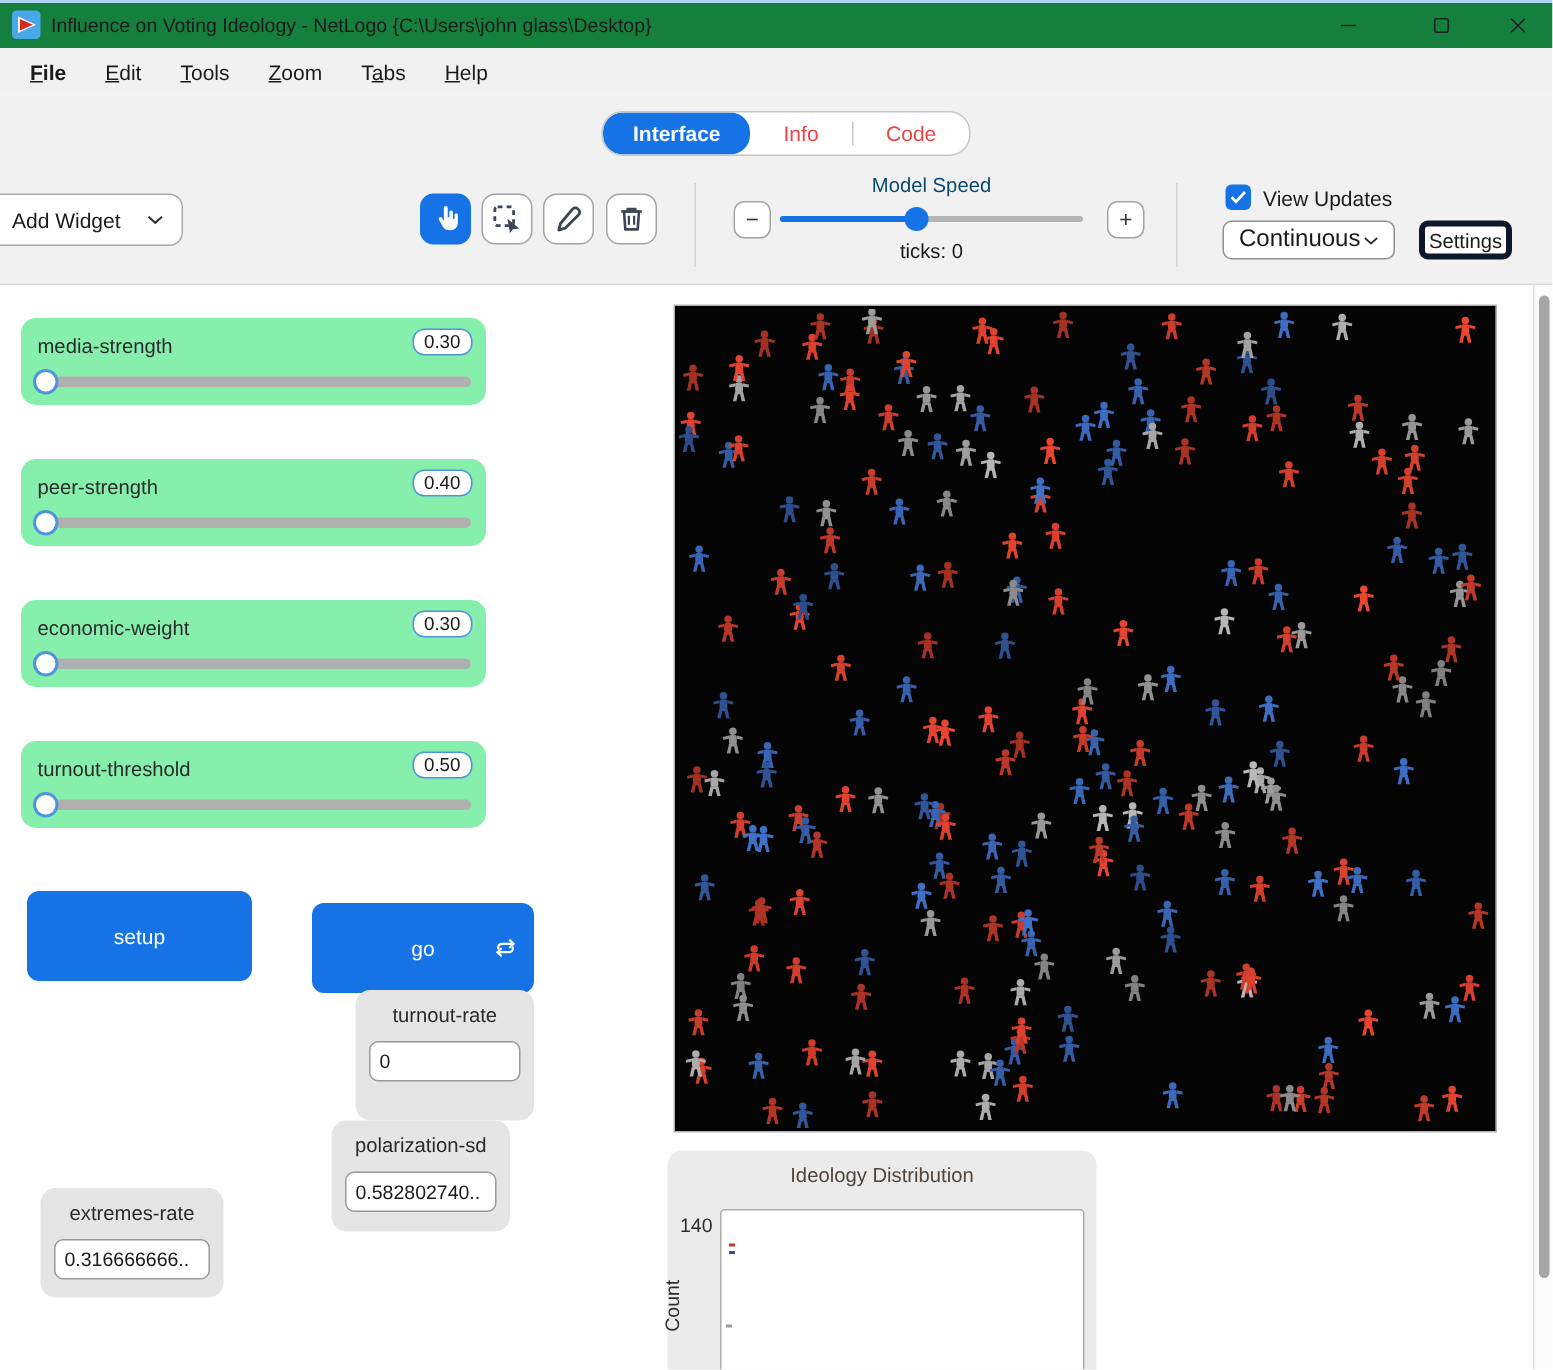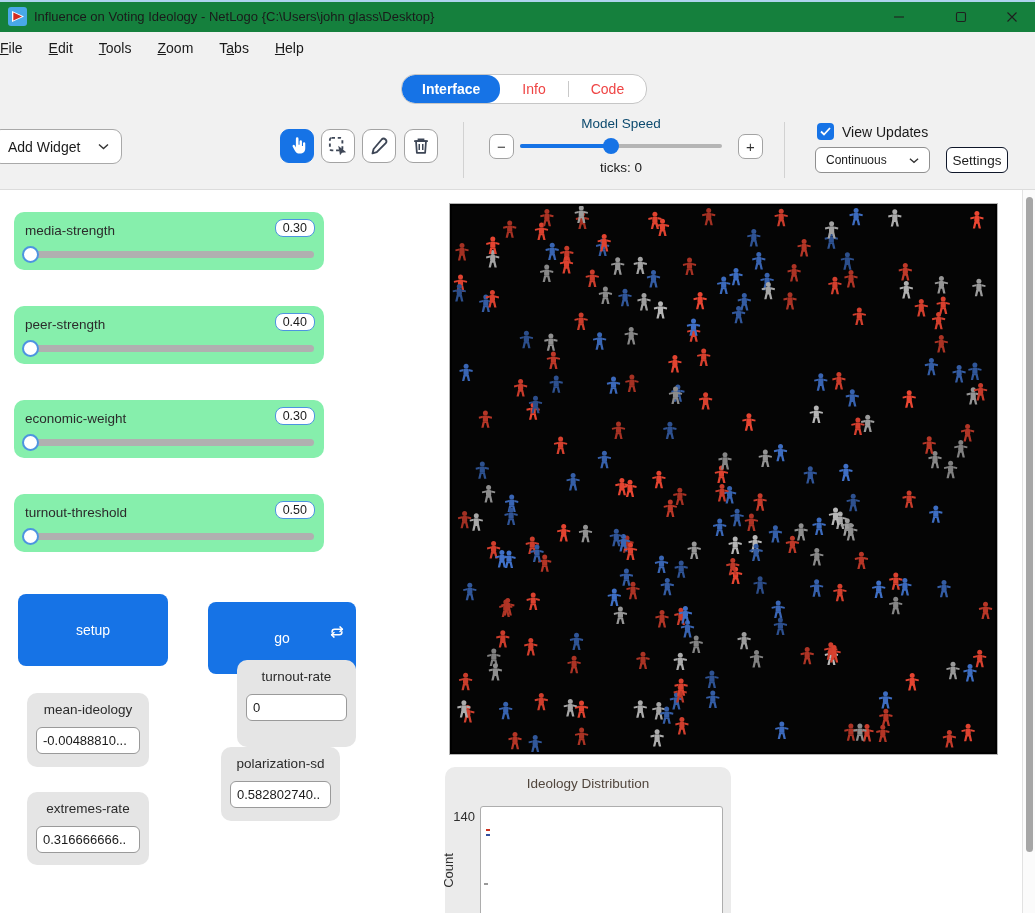--- a/index.html
+++ b/index.html
@@ -7,21 +7,21 @@
        -webkit-font-smoothing:antialiased;background:#fff;}
   .app{position:relative;width:1035px;height:913px;background:#fff;border-top:2px solid #aed3ee;box-sizing:border-box;}
 
   
   .titlebar{position:absolute;left:0;top:0;width:1035px;height:30px;background:#15803d;}
   .app-icon{position:absolute;left:8px;top:5px;width:19px;height:19px;border-radius:3px;background:#49a8e8;}
   .app-title{position:absolute;left:34px;top:7px;font-size:13px;color:#1a1a1a;white-space:nowrap;}
   .win-btn{position:absolute;top:0;width:46px;height:30px;display:flex;align-items:center;justify-content:center;background:transparent;border:0;}
   .menubar{position:absolute;left:0;top:30px;width:1035px;height:31px;background:#f1f1f1;display:flex;align-items:center;}
   .menu-item{padding:5px 13px;font-size:14px;color:#1a1a1a;}
-  .menu-item:first-child{padding-left:0;}
+  .menu-item:first-child{padding-left:20px;font-weight:bold;}
   .menu-item .u{text-decoration:underline;}
   .topbar{position:absolute;left:0;top:61px;width:1035px;height:127px;background:#f1f1f1;border-bottom:1px solid #dcdcdc;box-sizing:border-box;}
 
   
   .tabbar{position:absolute;left:401px;top:11px;height:28px;background:#fff;border:1px solid #c6c6c6;border-radius:14px;display:flex;align-items:center;overflow:hidden;}
   .tab{font-size:14px;color:#ef4444;padding:0 22px;height:28px;display:flex;align-items:center;}
   .tab.active{background:#1673e6;color:#ffffff;font-weight:bold;border-radius:13px;padding:0 20px;}
   .tab-sep{width:1px;height:16px;background:#c9c9c9;}
 
   
@@ -30,31 +30,31 @@
   .tool-btn.active{background:#1673e6;border-color:#1673e6;}
   .vdiv{position:absolute;top:59px;width:1px;height:56px;background:#d2d2d2;}
   .speed-label{position:absolute;left:520px;top:53px;width:202px;text-align:center;font-size:13.5px;color:#0c4a6e;}
   .ticks-label{position:absolute;left:500px;top:97px;width:242px;text-align:center;font-size:13.5px;color:#1a1a1a;}
   .step-btn{position:absolute;top:71px;width:25px;height:25px;background:#fff;border:1px solid #a3a3a3;border-radius:7px;font-size:15px;color:#333;display:flex;align-items:center;justify-content:center;box-sizing:border-box;padding-bottom:2px;}
   .speed-track{position:absolute;left:520px;top:81px;width:202px;height:4px;border-radius:2px;background:#b5b5b5;}
   .speed-fill{position:absolute;left:0;top:0;height:4px;border-radius:2px;background:#1673e6;}
   .speed-thumb{position:absolute;top:-6px;width:16px;height:16px;border-radius:50%;background:#1673e6;margin-left:-8px;}
   .chk{position:absolute;left:817px;top:60px;width:17px;height:17px;border-radius:4px;background:#1673e6;display:flex;align-items:center;justify-content:center;}
   .chk-label{position:absolute;left:842px;top:61px;font-size:14px;color:#1a1a1a;}
-  .small-drop{position:absolute;left:815px;top:84px;width:115px;height:26px;background:#fff;border:1px solid #8f8f8f;border-radius:6px;display:flex;align-items:center;justify-content:space-between;padding:12px 10px;font-size:12px;color:#1a1a1a;box-sizing:border-box;}
-  .settings-btn{position:absolute;left:946px;top:84px;width:62px;height:26px;background:#fff;border:1px solid #0f172a;border-radius:6px;font-size:13.5px;color:#1a1a1a;display:flex;align-items:center;justify-content:center;box-sizing:border-box;}
+  .small-drop{position:absolute;left:815px;top:84px;width:115px;height:26px;background:#fff;border:1px solid #8f8f8f;border-radius:6px;display:flex;align-items:center;justify-content:space-between;padding:12px 10px;font-size:16px;color:#1a1a1a;box-sizing:border-box;}
+  .settings-btn{position:absolute;left:946px;top:84px;width:62px;height:26px;background:#fff;border:4px solid #0f172a;border-radius:6px;font-size:13.5px;color:#1a1a1a;display:flex;align-items:center;justify-content:center;box-sizing:border-box;}
 
   
   .canvas{position:absolute;left:0;top:188px;width:1022px;height:725px;background:#fff;}
   .slider-w{position:absolute;left:14px;width:310px;height:58px;background:#86efac;border-radius:10px;}
   .slider-name{position:absolute;left:11px;top:11px;font-size:13.5px;color:#2b2b2b;}
   .slider-badge{position:absolute;right:9px;top:7px;background:#fff;border:1.5px solid #4d94e0;border-radius:8px;padding:1px 7px;font-size:12.5px;color:#1a1a1a;}
   .slider-track{position:absolute;left:10px;right:10px;top:39px;height:7px;border-radius:4px;background:#b0b0b0;}
   .slider-thumb{position:absolute;left:-2px;top:-5px;width:13px;height:13px;border-radius:50%;background:#fff;border:2px solid #4d94e0;}
-  .nl-btn{position:absolute;height:72px;background:#1673e6;border-radius:8px;color:#fff;font-size:14px;display:flex;align-items:center;justify-content:center;border:0;}
+  .nl-btn{position:absolute;height:60px;background:#1673e6;border-radius:8px;color:#fff;font-size:14px;display:flex;align-items:center;justify-content:center;border:0;}
   .monitor{position:absolute;background:#e5e5e5;border-radius:10px;}
   .monitor-name{position:absolute;left:0;right:0;top:9px;text-align:center;font-size:13.5px;color:#2b2b2b;white-space:nowrap;}
   .monitor-val{position:absolute;left:9px;right:9px;top:34px;height:27px;background:#fff;border:1px solid #9a9a9a;border-radius:6px;font-size:13px;color:#1a1a1a;display:flex;align-items:center;padding:0 6px;overflow:hidden;white-space:nowrap;box-sizing:border-box;}
   .world{position:absolute;left:450px;top:14px;width:543px;height:546px;background:#050505;border:2px solid #000;outline:1px solid #b3b3b3;box-sizing:content-box;}
   .world svg{display:block;width:543px;height:546px;}
 
   .plot{position:absolute;left:445px;top:577px;width:286px;height:215px;background:#ebebeb;border-radius:10px;}
   .plot-title{position:absolute;left:0;right:0;top:9px;text-align:center;font-size:13.5px;color:#51463d;}
   .plot-ytick{position:absolute;left:4px;top:42px;width:26px;text-align:right;font-size:13px;color:#2e2e2e;}
   .plot-ylabel{position:absolute;left:-14px;top:96px;font-size:13px;color:#2e2e2e;transform:rotate(-90deg);}
@@ -213,24 +213,20 @@
           <path d="M13.2 5.2H5.6A2.5 2.5 0 0 0 3.1 7.7v.5"></path>
           <path d="M11 2.9l2.4 2.3L11 7.5"></path>
           <path d="M2.8 10.8h7.6a2.5 2.5 0 0 0 2.5-2.5v-.5"></path>
           <path d="M5 8.5l-2.4 2.3L5 13.1"></path>
         </svg>
     </button>
 
     <div class="monitor" style="left:221px;top:470px;width:119px;height:87px;margin-left:16px;">
       <div class="monitor-name">turnout-rate</div>
       <div class="monitor-val">0</div>
-    </div>
-    <div class="monitor" style="left:27px;top:503px;width:122px;height:74px;">
-      <div class="monitor-name">mean-ideology</div>
-      <div class="monitor-val">-0.00488810...</div>
     </div>
     <div class="monitor" style="left:221px;top:557px;width:119px;height:74px;">
       <div class="monitor-name">polarization-sd</div>
       <div class="monitor-val">0.582802740..</div>
     </div>
     <div class="monitor" style="left:27px;top:602px;width:122px;height:73px;">
       <div class="monitor-name">extremes-rate</div>
       <div class="monitor-val">0.316666666..</div>
     </div>
 

